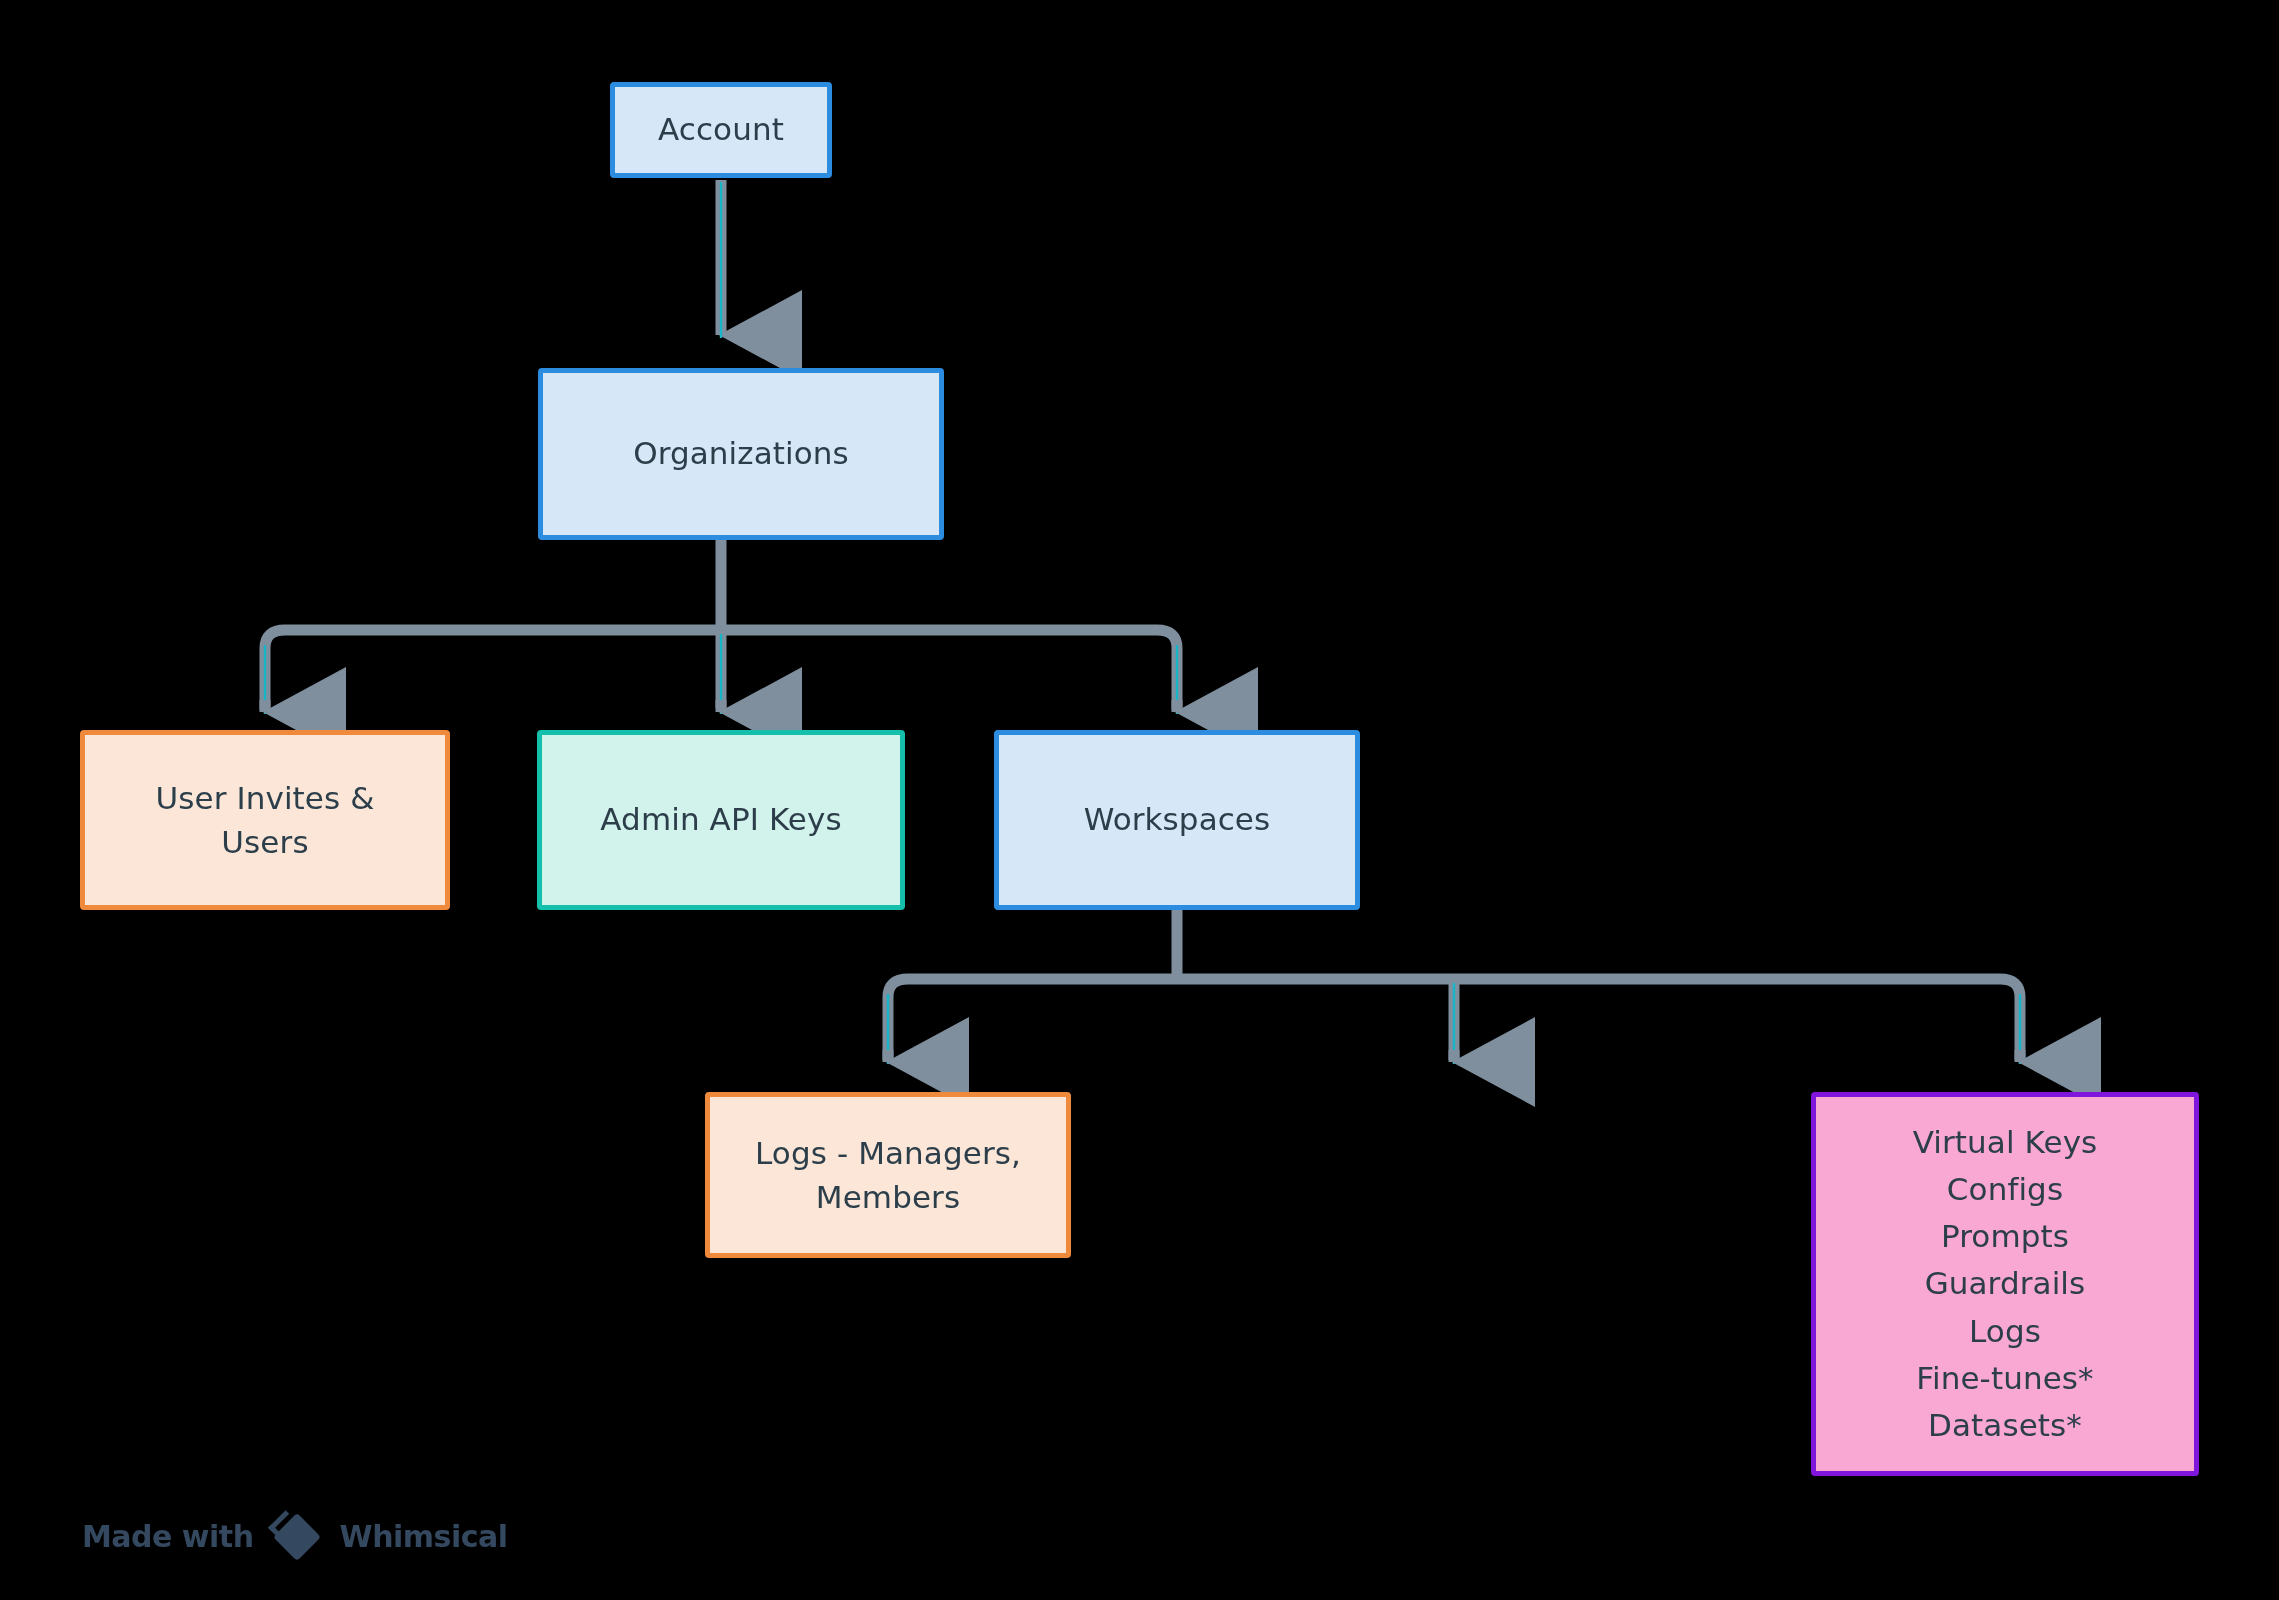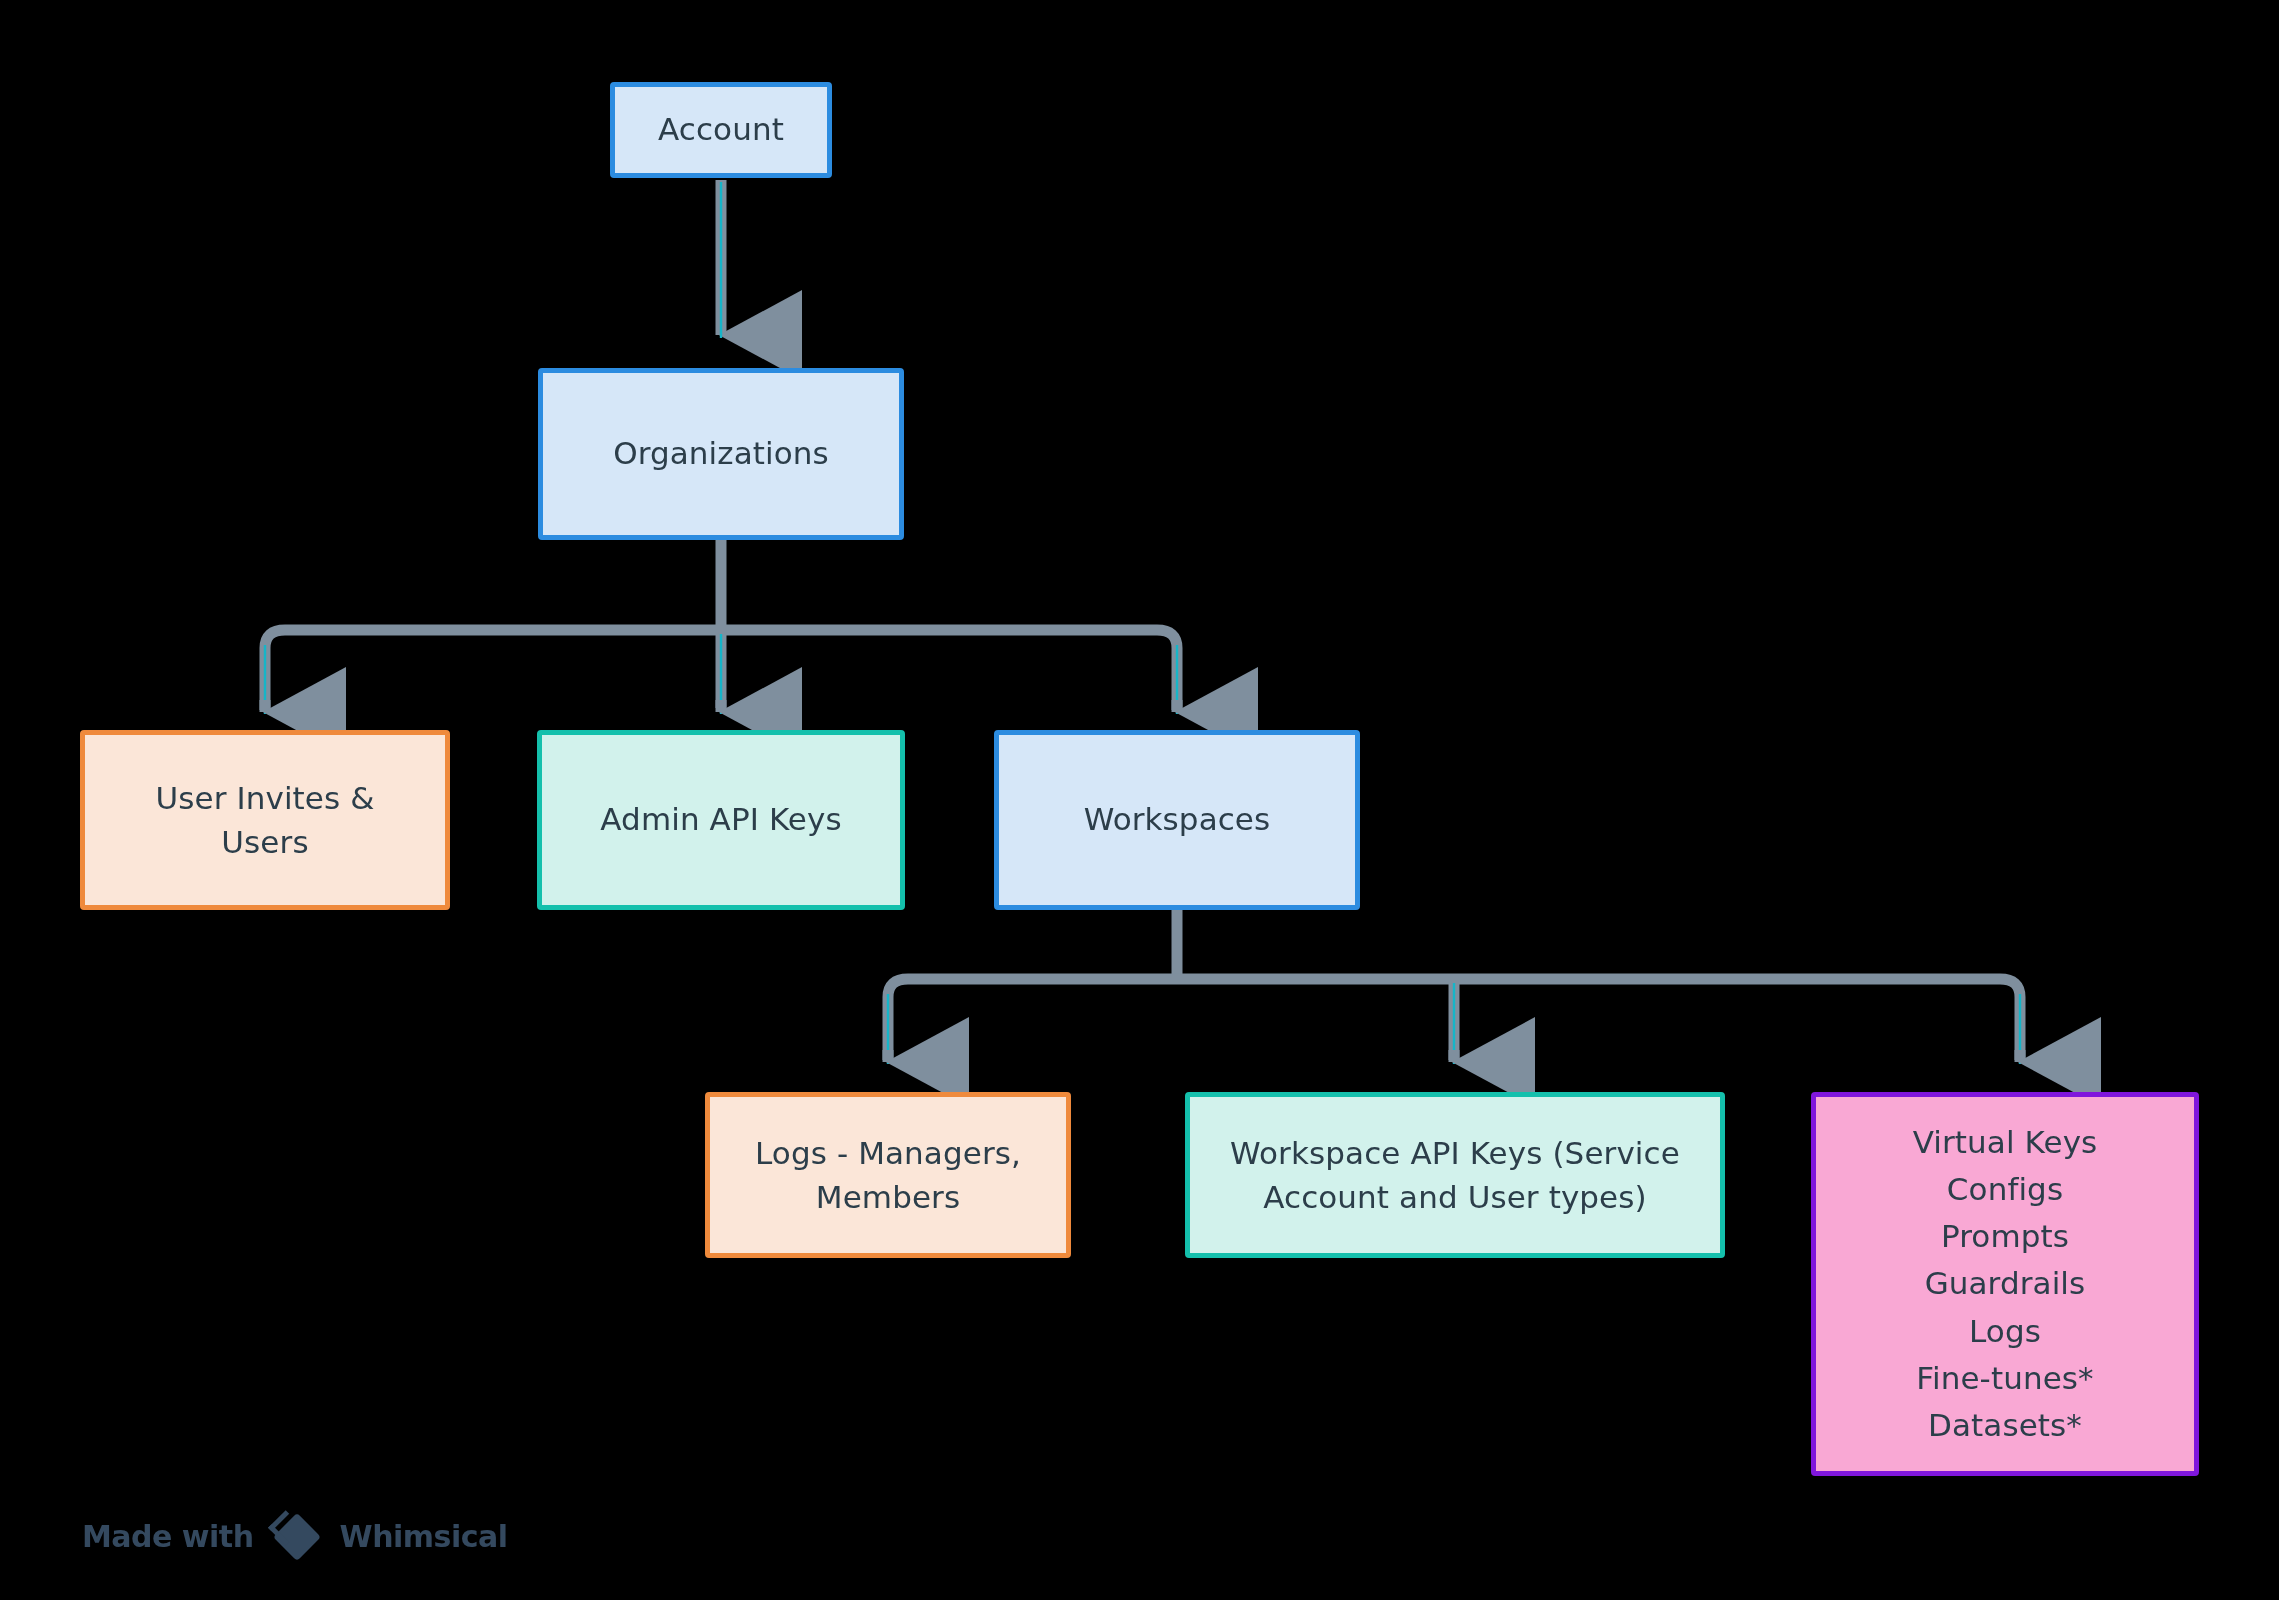--- a/index.html
+++ b/index.html
@@ -124,21 +124,21 @@
       <path d="M888,1050 L888,1062" stroke="#7f8f9e" stroke-width="11" fill="none" marker-end="url(#arrow)"></path>
       <path d="M1454,1050 L1454,1062" stroke="#7f8f9e" stroke-width="11" fill="none" marker-end="url(#arrow)"></path>
       <path d="M2020,1050 L2020,1062" stroke="#7f8f9e" stroke-width="11" fill="none" marker-end="url(#arrow)"></path>
     </g>
   </svg>
 
   <div class="node node-blue" style="left:610px; top:82px; width:222px; height:96px;">
     <span>Account</span>
   </div>
 
-  <div class="node node-blue" style="left:538px; top:368px; width:366px; height:172px;">
+  <div class="node node-blue" style="left:538px; top:368px; width:406px; height:172px;">
     <span>Organizations</span>
   </div>
 
   <div class="node node-orange multiline" style="left:80px; top:730px; width:370px; height:180px;">
     <span>User Invites &amp;
 Users</span>
   </div>
 
   <div class="node node-teal" style="left:537px; top:730px; width:368px; height:180px;">
     <span>Admin API Keys</span>
@@ -146,24 +146,20 @@
 
   <div class="node node-blue" style="left:994px; top:730px; width:366px; height:180px;">
     <span>Workspaces</span>
   </div>
 
   <div class="node node-orange multiline" style="left:705px; top:1092px; width:366px; height:166px;">
     <span>Logs - Managers,
 Members</span>
   </div>
 
-  <div class="node node-teal multiline" style="left:1185px; top:1092px; width:540px; height:166px;">
-    <span>Workspace API Keys (Service
-Account and User types)</span>
-  </div>
 
   <div class="node node-purple multiline" style="left:1811px; top:1092px; width:388px; height:384px; line-height:1.52;">
     <span>Virtual Keys
 Configs
 Prompts
 Guardrails
 Logs
 Fine-tunes*
 Datasets*</span>
   </div>

